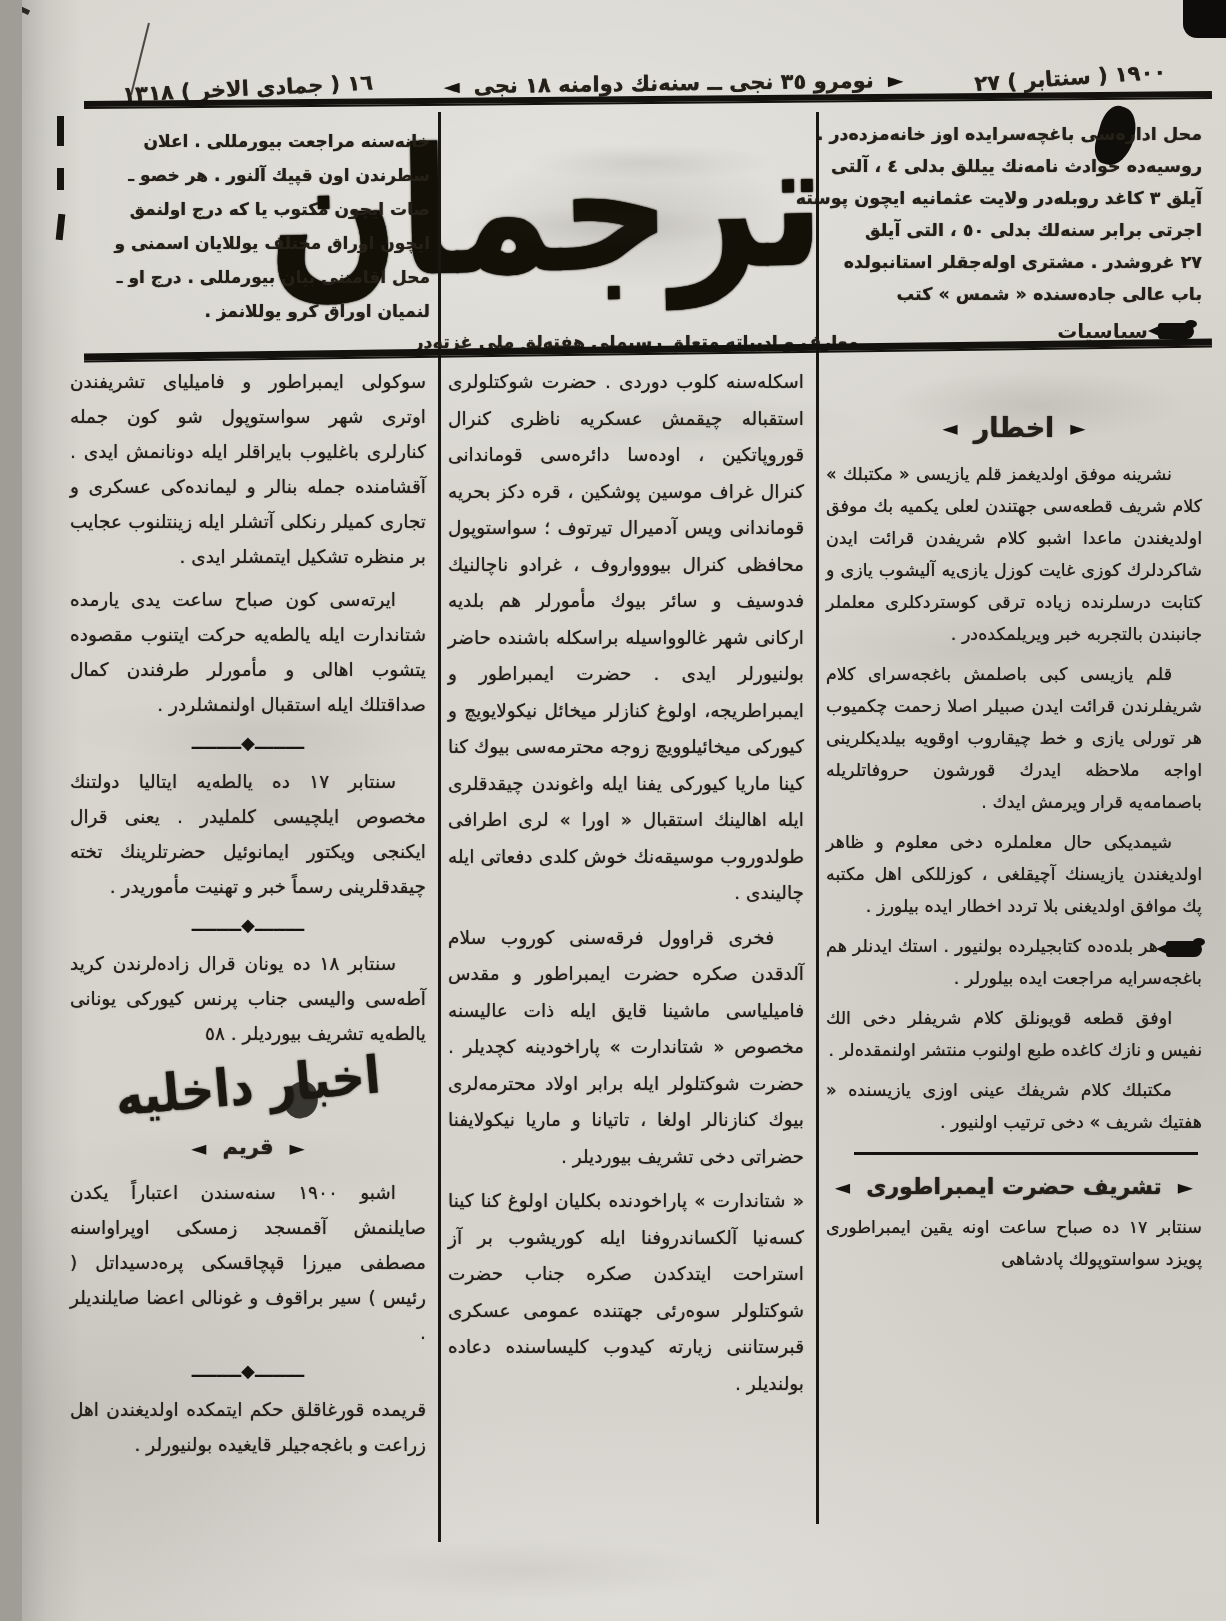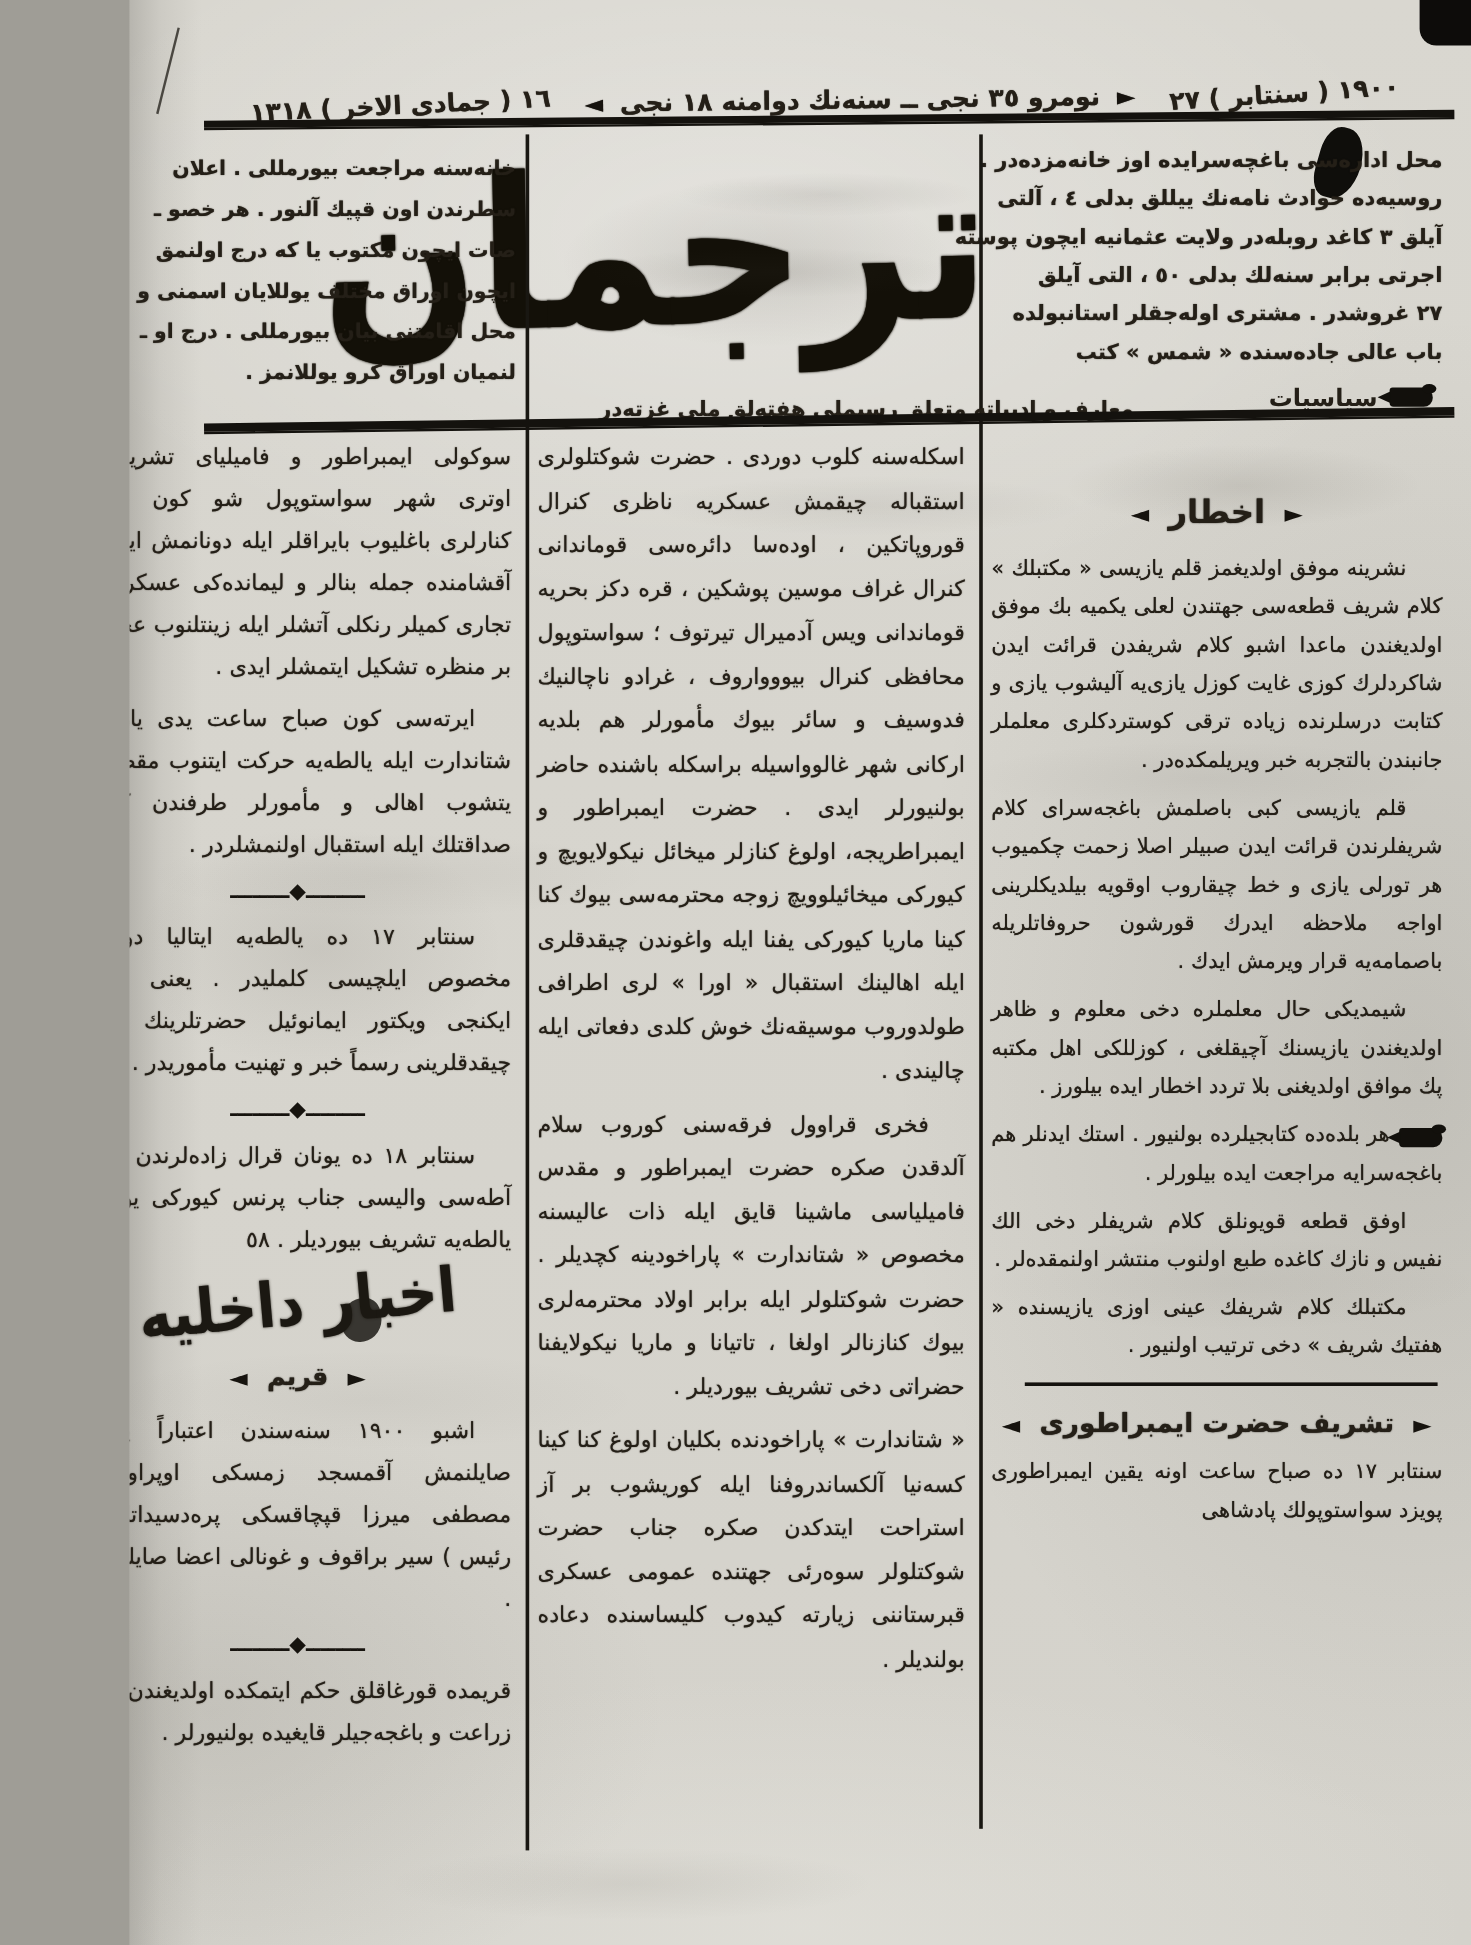--- a/index.html
+++ b/index.html
@@ -1,18 +1,18 @@
 <!DOCTYPE html>
 <html lang="ota" dir="rtl"><head>
 <meta charset="utf-8">
 <style>
   html,body{margin:0;padding:0;background:#9f9d96;}
   *{box-sizing:border-box;}
   .scan{
-    position:relative;width:1118px;height:1621px;overflow:hidden;
+    position:relative;width:1204px;height:1621px;overflow:hidden;
     font-family:"DejaVu Sans",sans-serif;color:#241f17;direction:rtl;
     background:
       radial-gradient(ellipse 900px 480px at 45% 12%, rgba(255,255,255,.30), transparent 65%),
       radial-gradient(ellipse 620px 900px at 96% 55%, rgba(110,108,100,.20), transparent 70%),
       radial-gradient(ellipse 540px 360px at 6% 88%, rgba(120,118,110,.18), transparent 70%),
       radial-gradient(ellipse 800px 300px at 50% 99%, rgba(235,234,228,.45), transparent 70%),
       linear-gradient(90deg, rgba(96,94,88,.28) 0px, rgba(96,94,88,.10) 26px, transparent 60px),
       linear-gradient(#d9d7d0,#d4d2cb);
     padding-left: 44px;
   }

